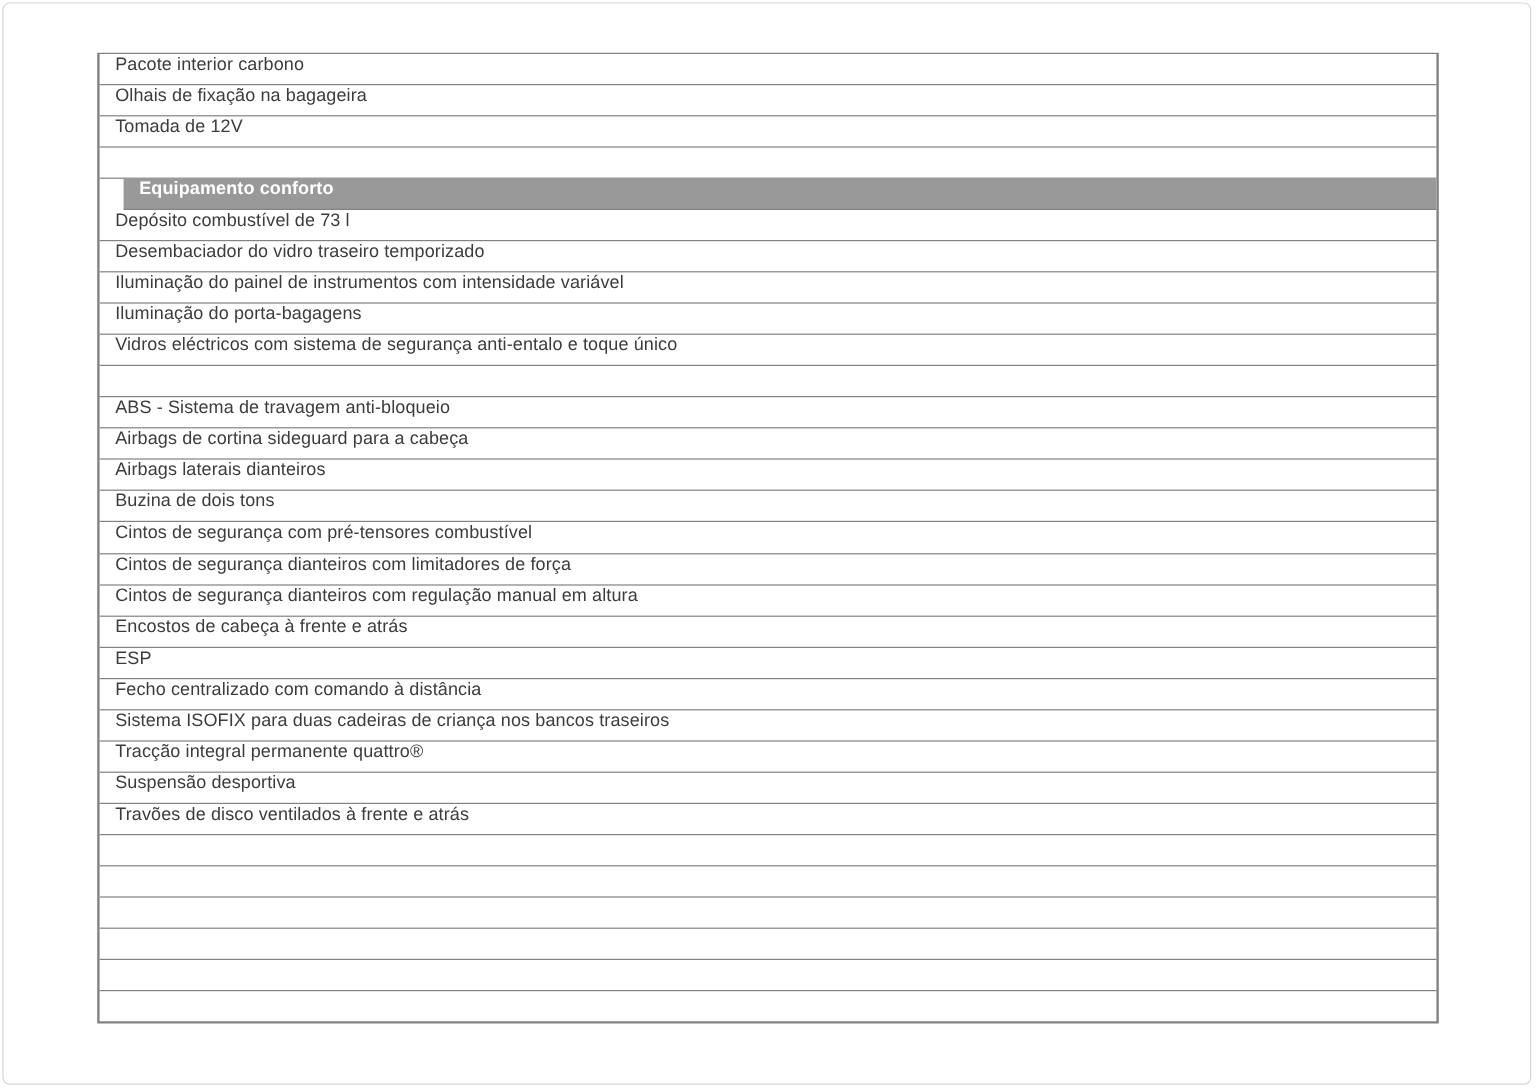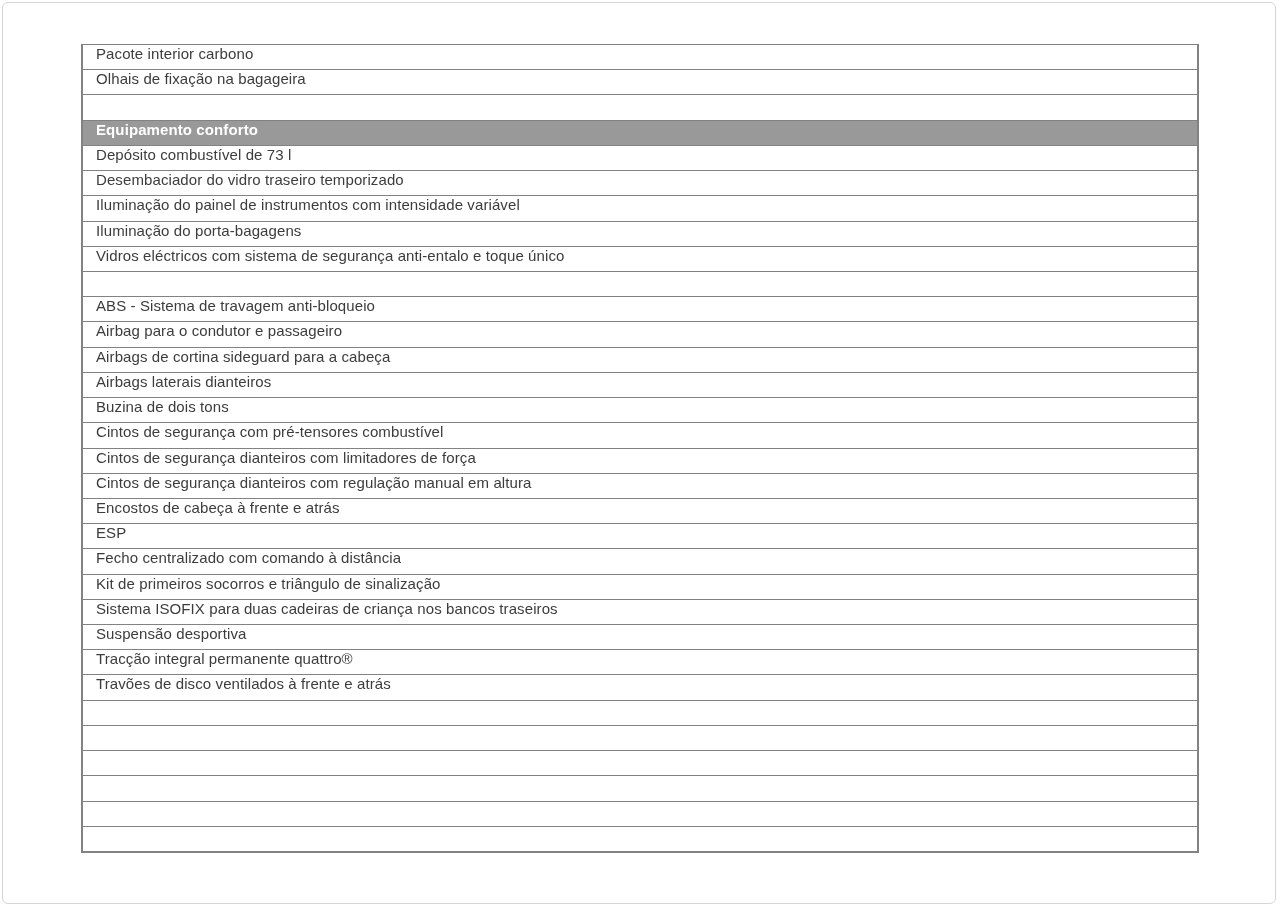--- a/index.html
+++ b/index.html
@@ -48,36 +48,40 @@
   }
   .t-row:last-child{border-bottom:none;}
   .t-row .cell-label{
     font-size:15px;
     color:var(--row-text);
     white-space:nowrap;
     letter-spacing:0.1px;
   }
   .t-row.header{
     background:var(--header-bg);
+    margin-left:20px;
   }
   .t-row.header .cell-label{
     color:var(--header-text);
     font-weight:bold;
   }
 </style>
 </head>
 <body>
 
 <div class="page-frame">
   <div class="equip-table" id="equip-table">
       <div class="t-row">
         <span class="cell-label">Pacote interior carbono</span>
       </div>
       <div class="t-row">
         <span class="cell-label">Olhais de fixação na bagageira</span>
+      </div>
+      <div class="t-row">
+        <span class="cell-label">Tomada de 12V</span>
       </div>
       <div class="t-row spacer">
         <span class="cell-label"></span>
       </div>
       <div class="t-row header">
         <span class="cell-label">Equipamento conforto</span>
       </div>
       <div class="t-row">
         <span class="cell-label">Depósito combustível de 73 l</span>
       </div>
@@ -93,23 +97,20 @@
       <div class="t-row">
         <span class="cell-label">Vidros eléctricos com sistema de segurança anti-entalo e toque único</span>
       </div>
       <div class="t-row spacer">
         <span class="cell-label"></span>
       </div>
       <div class="t-row">
         <span class="cell-label">ABS - Sistema de travagem anti-bloqueio</span>
       </div>
       <div class="t-row">
-        <span class="cell-label">Airbag para o condutor e passageiro</span>
-      </div>
-      <div class="t-row">
         <span class="cell-label">Airbags de cortina sideguard para a cabeça</span>
       </div>
       <div class="t-row">
         <span class="cell-label">Airbags laterais dianteiros</span>
       </div>
       <div class="t-row">
         <span class="cell-label">Buzina de dois tons</span>
       </div>
       <div class="t-row">
         <span class="cell-label">Cintos de segurança com pré-tensores combustível</span>
@@ -123,30 +124,27 @@
       <div class="t-row">
         <span class="cell-label">Encostos de cabeça à frente e atrás</span>
       </div>
       <div class="t-row">
         <span class="cell-label">ESP</span>
       </div>
       <div class="t-row">
         <span class="cell-label">Fecho centralizado com comando à distância</span>
       </div>
       <div class="t-row">
-        <span class="cell-label">Kit de primeiros socorros e triângulo de sinalização</span>
-      </div>
-      <div class="t-row">
         <span class="cell-label">Sistema ISOFIX para duas cadeiras de criança nos bancos traseiros</span>
       </div>
       <div class="t-row">
-        <span class="cell-label">Suspensão desportiva</span>
+        <span class="cell-label">Tracção integral permanente quattro®</span>
       </div>
       <div class="t-row">
-        <span class="cell-label">Tracção integral permanente quattro®</span>
+        <span class="cell-label">Suspensão desportiva</span>
       </div>
       <div class="t-row">
         <span class="cell-label">Travões de disco ventilados à frente e atrás</span>
       </div>
       <div class="t-row spacer">
         <span class="cell-label"></span>
       </div>
       <div class="t-row spacer">
         <span class="cell-label"></span>
       </div>

